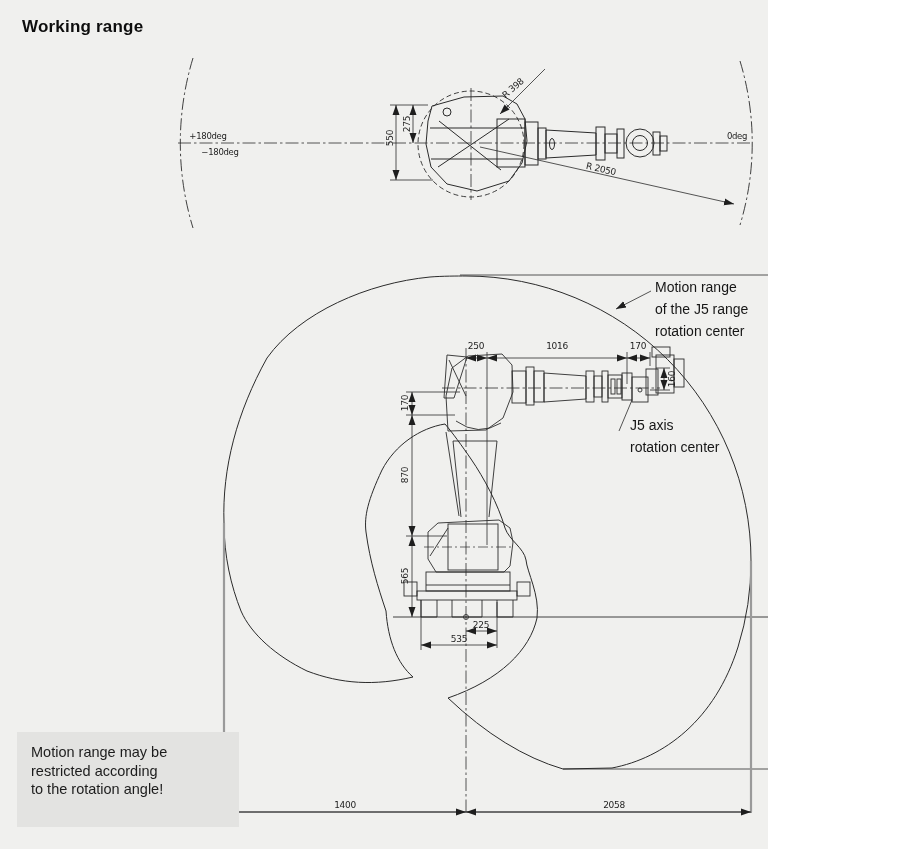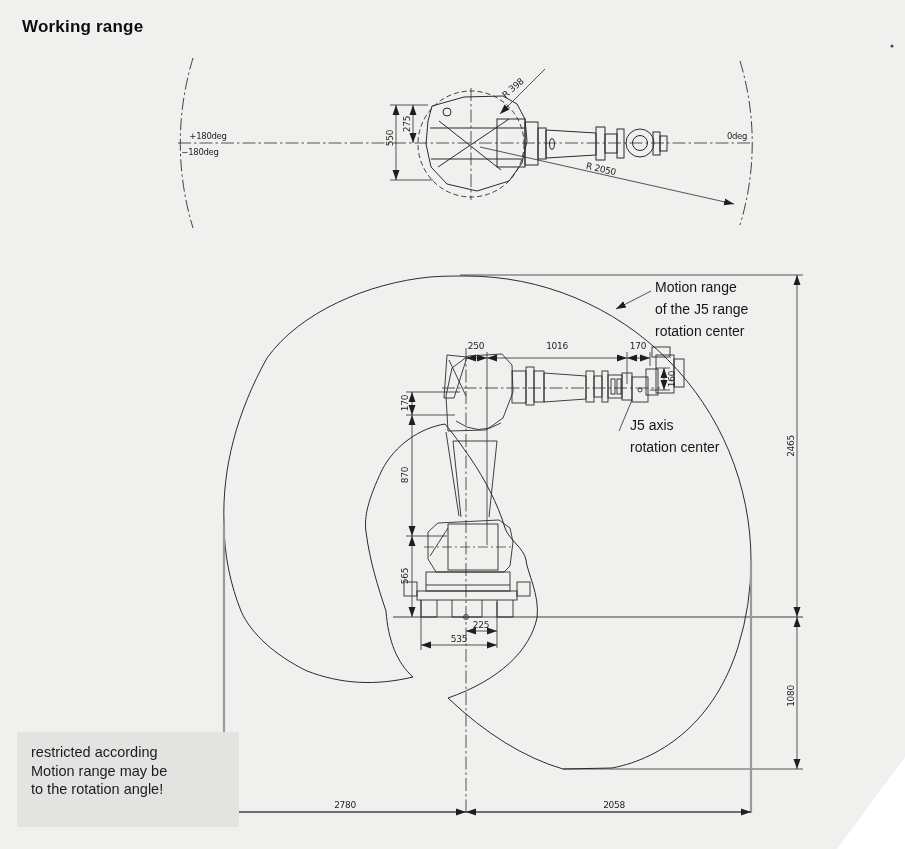--- a/index.html
+++ b/index.html
@@ -1,18 +1,18 @@
 <!DOCTYPE html>
 <html><head>
 <meta charset="utf-8">
 <style>
   html,body{margin:0;padding:0;}
   .stage{
     position:relative;
-    width:905px;height:849px;
+    width:768px;height:849px;
     background:#f0f0ee;
     overflow:hidden;
     font-family:"Liberation Sans", sans-serif;
   }
   svg.drawing{position:absolute;left:0;top:0;}
   .page-title{
     position:absolute;left:22px;top:17px;
     font-size:17px;font-weight:700;color:#0d0d0d;
     letter-spacing:0.2px;
   }
@@ -226,50 +226,50 @@
       </g>
     </g>
 
     <polygon points="905,757 905,849 837,849" fill="#ffffff" stroke="none"></polygon>
     <circle cx="892" cy="46" r="1.5" fill="#444" stroke="none"></circle>
   </svg>
 
   <div class="page-title">Working range</div>
 
   <span class="lbl small" style="left:208px;top:136px">+180deg</span>
-  <span class="lbl small" style="left:200px;top:152px">−180deg</span>
+  <span class="lbl small" style="left:220px;top:152px">−180deg</span>
   <span class="lbl small" style="left:737px;top:136px">0deg</span>
   <span class="lbl rot90" style="left:390px;top:138px">550</span>
   <span class="lbl rot90" style="left:407px;top:124px">275</span>
   <span class="lbl rotR398" style="left:513px;top:88px">R 398</span>
   <span class="lbl rotR2050" style="left:601px;top:169px">R 2050</span>
 
   <span class="lbl" style="left:476px;top:346px">250</span>
   <span class="lbl" style="left:557px;top:346px">1016</span>
   <span class="lbl" style="left:638px;top:346px">170</span>
   <span class="lbl rot90" style="left:672px;top:379px">160</span>
   <span class="lbl rot90" style="left:405px;top:403px">170</span>
   <span class="lbl rot90" style="left:405px;top:475px">870</span>
   <span class="lbl rot90" style="left:405px;top:576px">565</span>
   <span class="lbl" style="left:481px;top:625px">225</span>
   <span class="lbl" style="left:459px;top:639px">535</span>
-  <span class="lbl" style="left:345px;top:805px">2780</span>
+  <span class="lbl" style="left:345px;top:805px">1400</span>
   <span class="lbl" style="left:614px;top:805px">2058</span>
   <span class="lbl rot90" style="left:791px;top:446px">2465</span>
   <span class="lbl rot90" style="left:791px;top:696px">1080</span>
 
   <div class="callout" style="left:655px;top:276px">
     <div>Motion range</div>
     <div>of the J5 range</div>
     <div>rotation center</div>
   </div>
   <div class="callout" style="left:630px;top:414px">
     <div>J5 axis</div>
     <div>rotation center</div>
   </div>
 
   <div class="note-box">
+    <div>Motion range may be</div>
     <div>restricted according</div>
-    <div>Motion range may be</div>
     <div>to the rotation angle!</div>
   </div>
 
 </div>
 
 </body></html>

